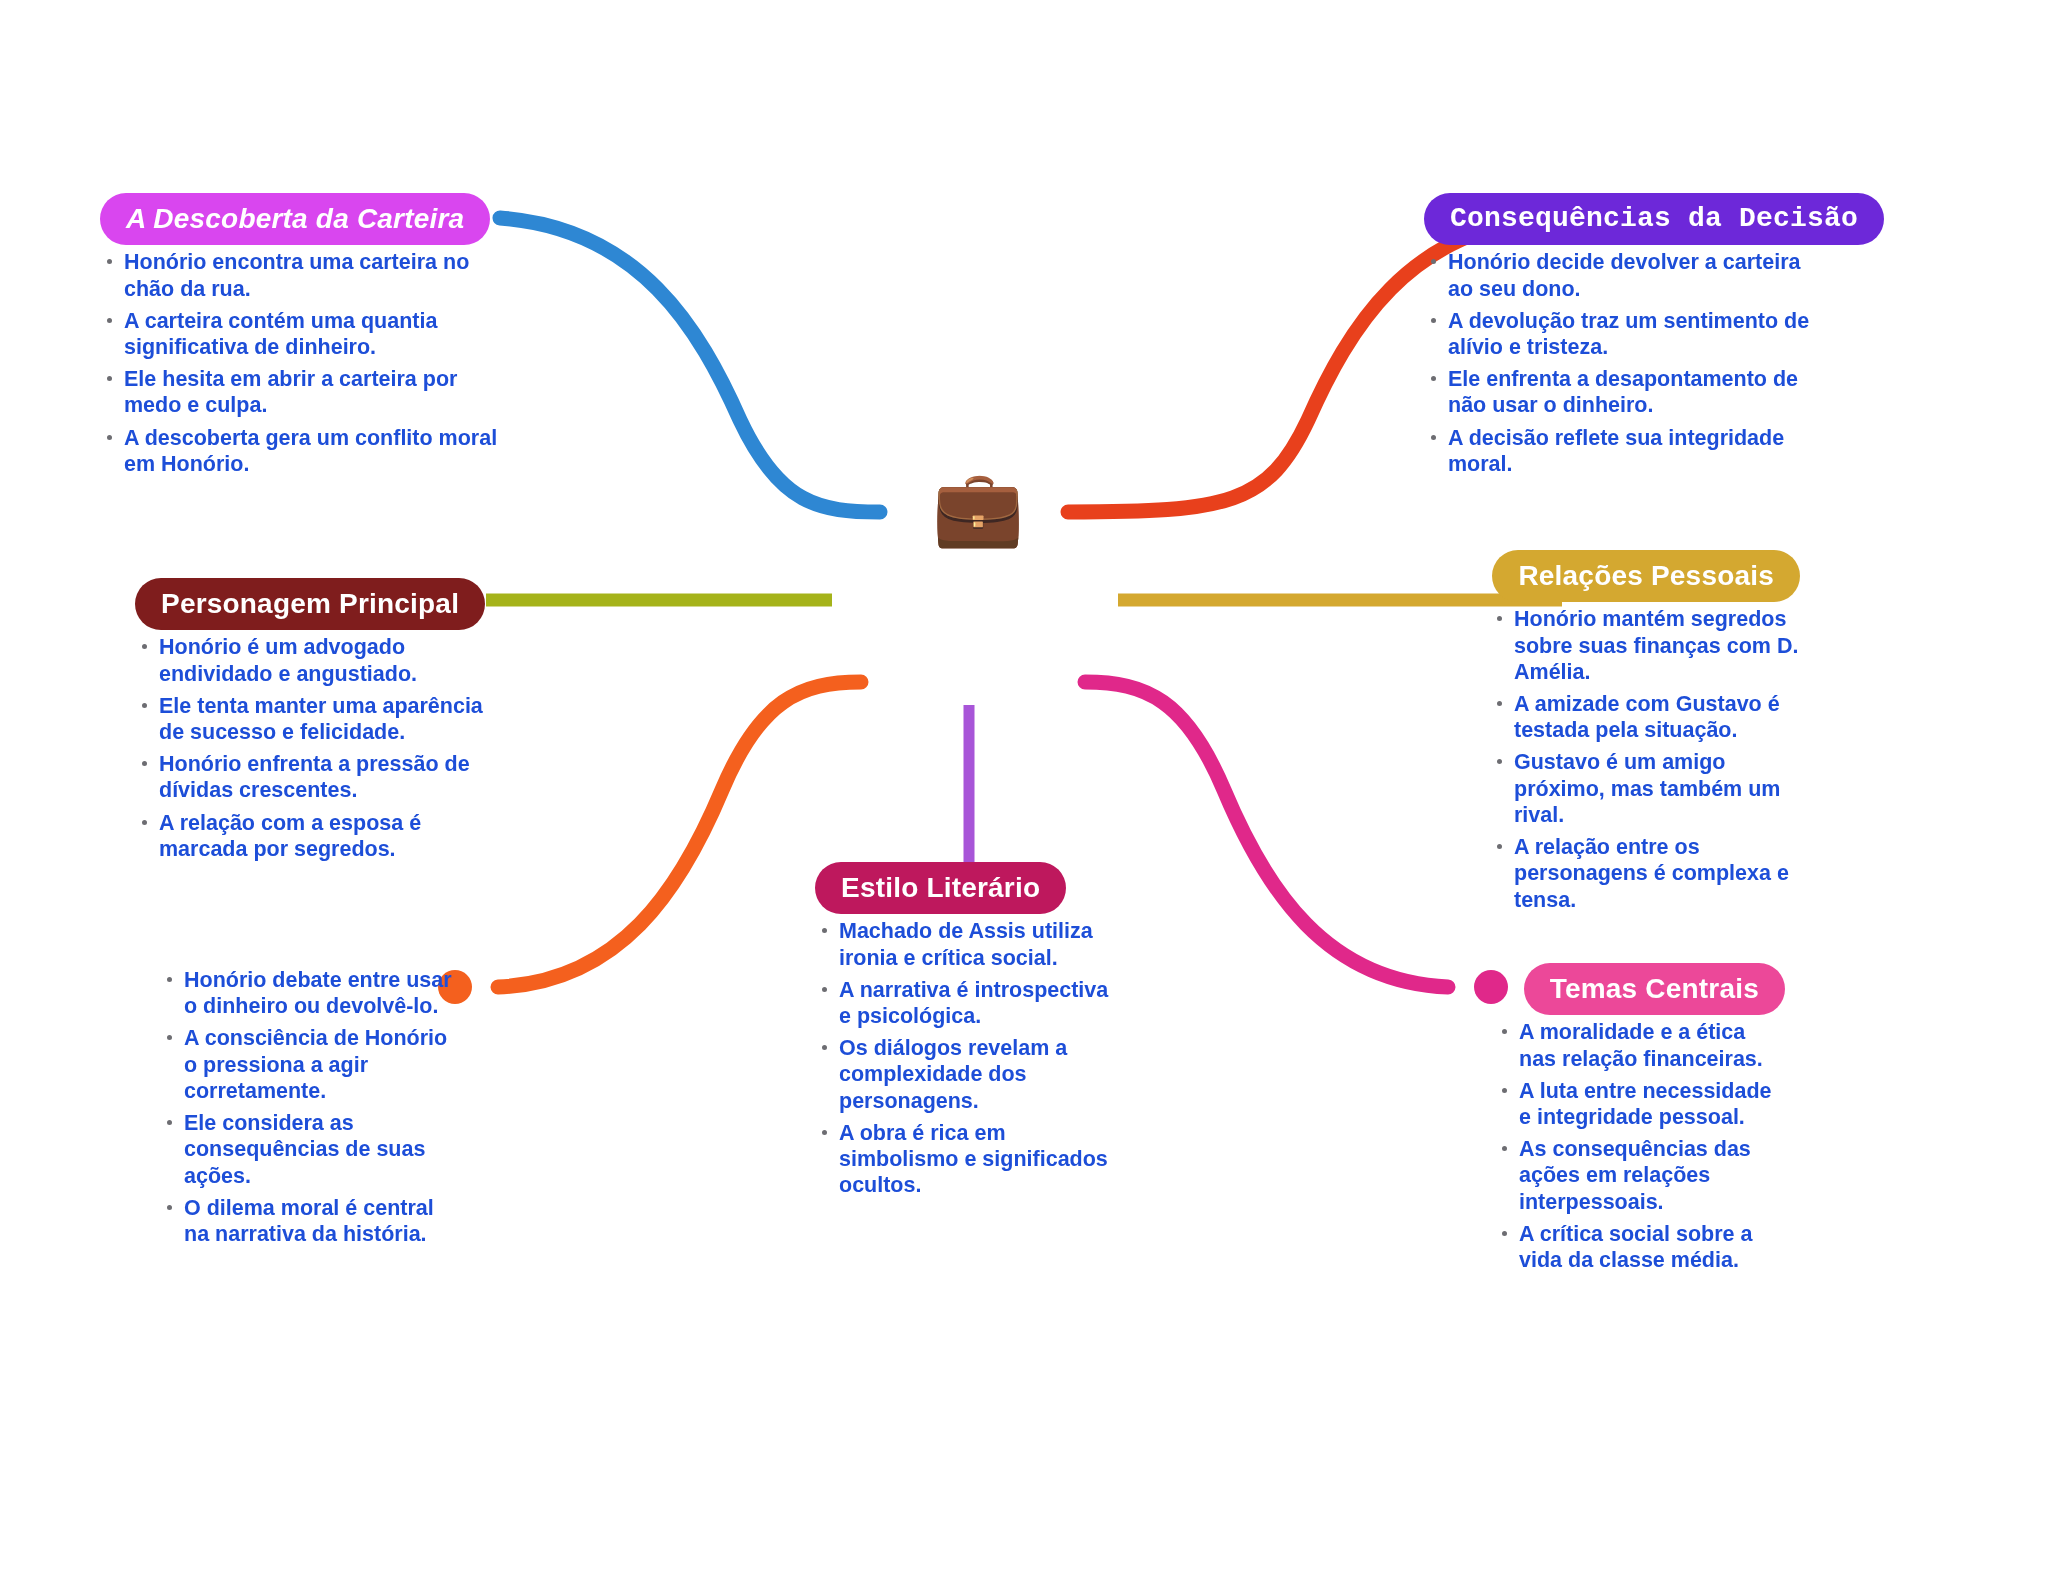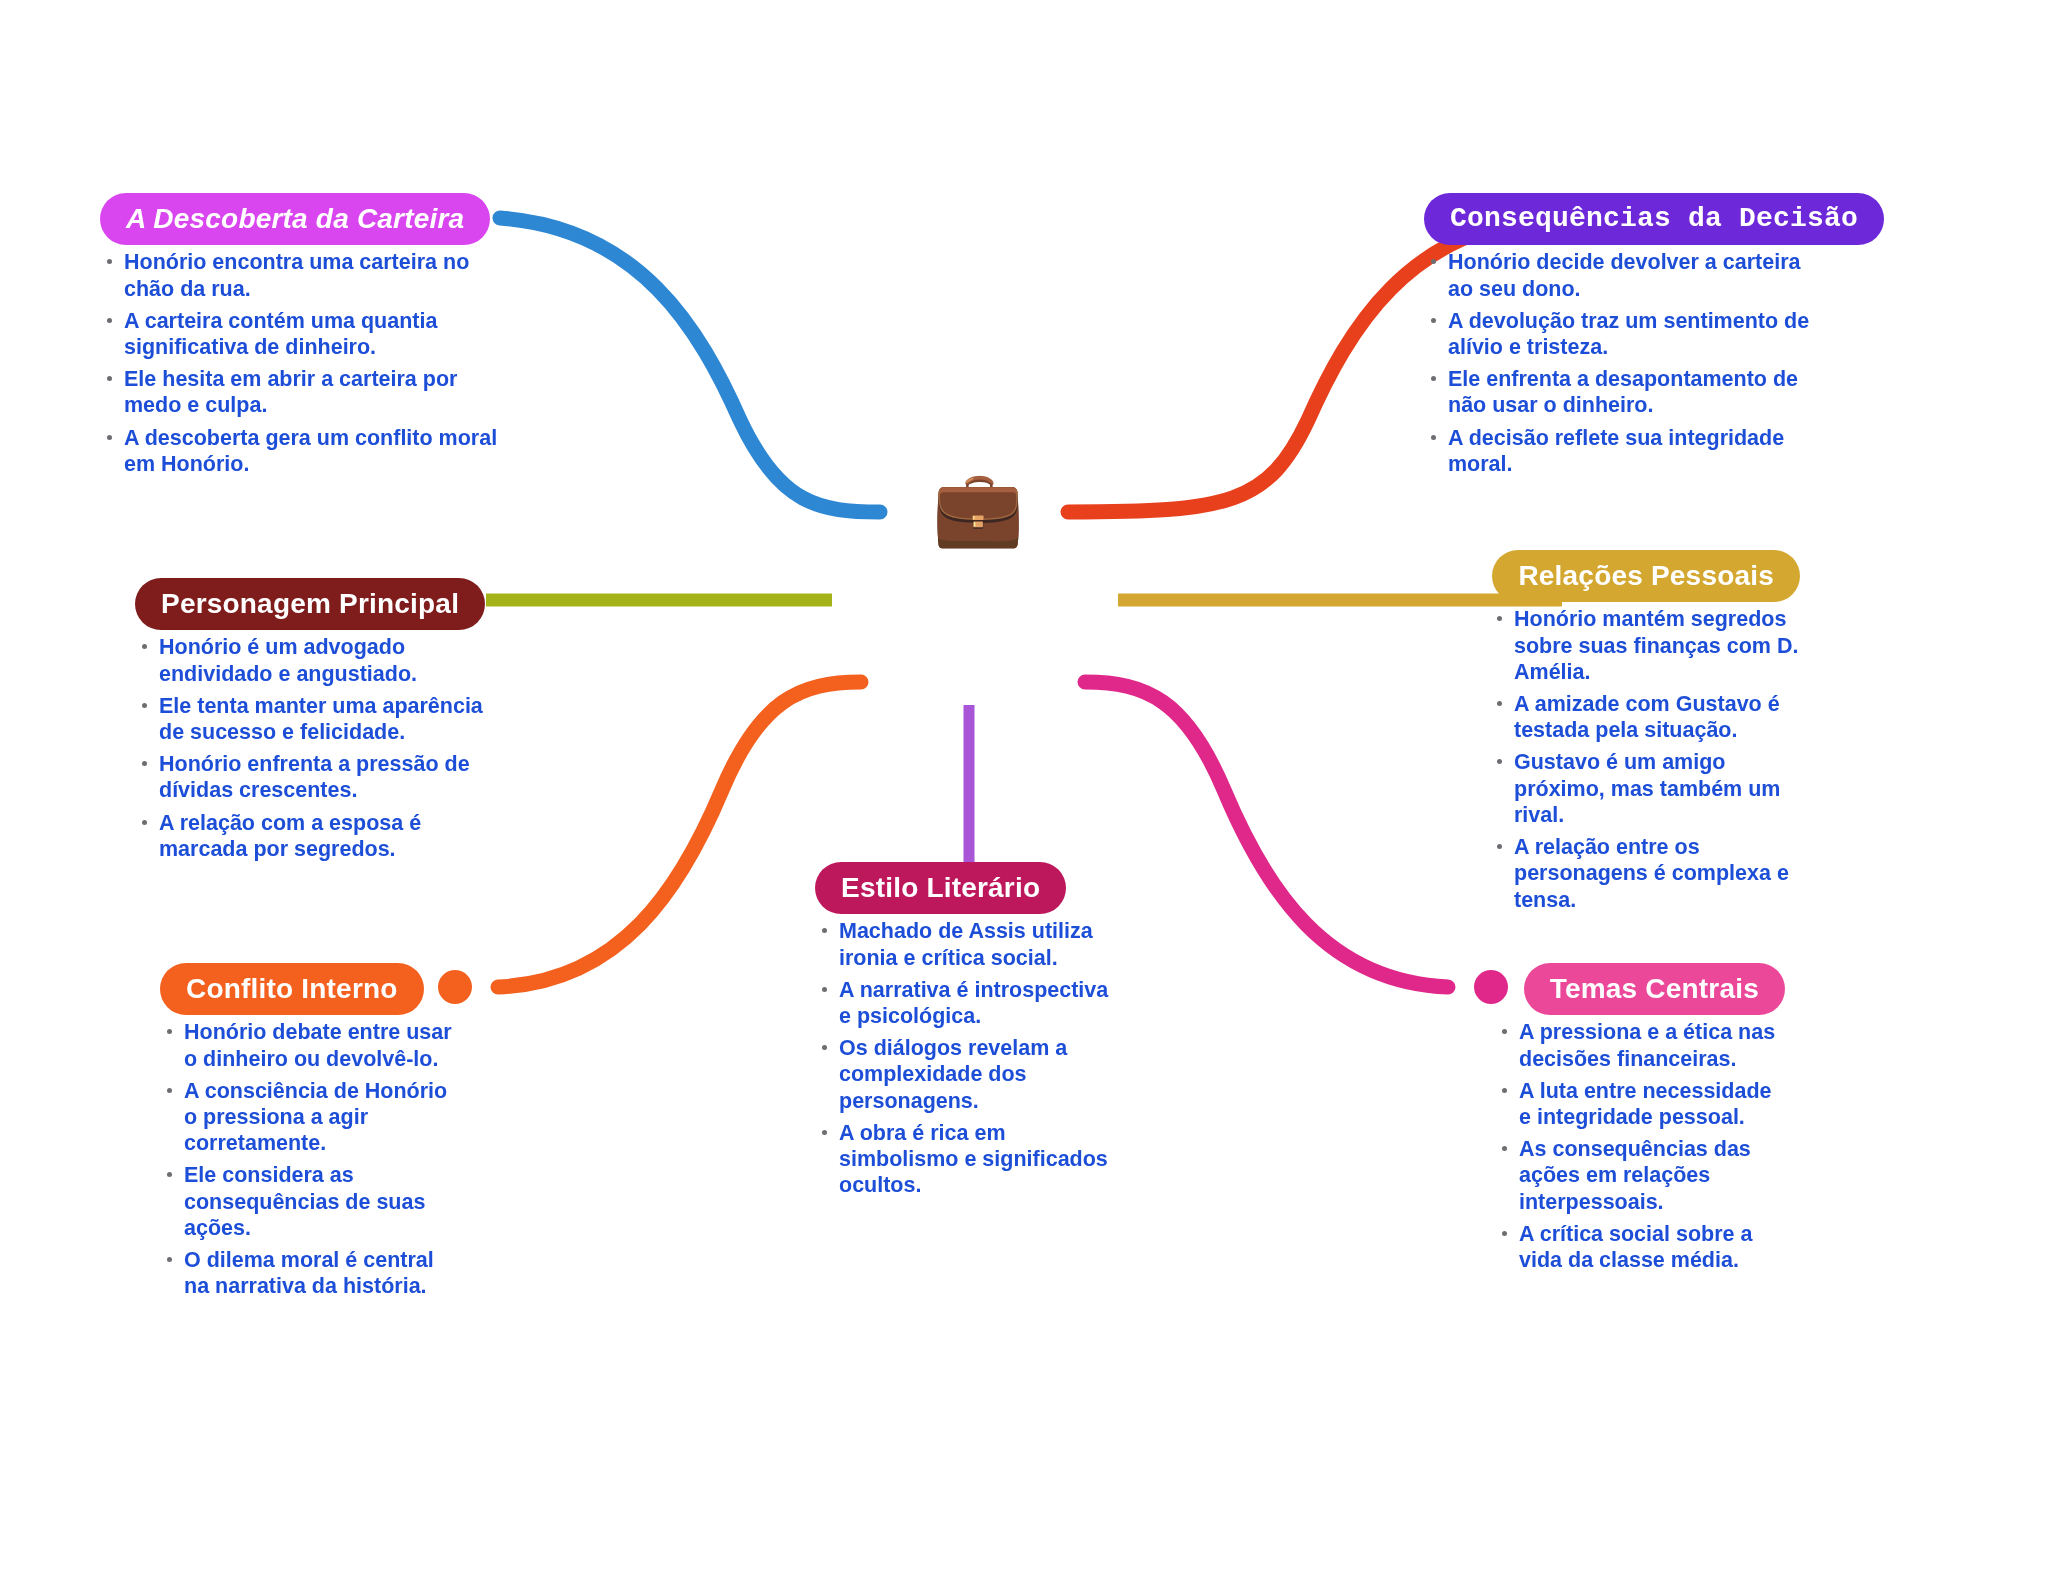--- a/index.html
+++ b/index.html
@@ -159,21 +159,20 @@
     <div class="branch-title" style="background-color: rgb(212, 168, 48);">Relações Pessoais</div>
     <ul class="branch-list">
       <li>Honório mantém segredos sobre suas finanças com D. Amélia.</li>
       <li>A amizade com Gustavo é testada pela situação.</li>
       <li>Gustavo é um amigo próximo, mas também um rival.</li>
       <li>A relação entre os personagens é complexa e tensa.</li>
     </ul>
   </div>
 
   <div class="branch" id="branch-conflito">
-    <div class="branch-title" style="background-color: rgb(244, 96, 30);">Conflito Interno</div>
     <ul class="branch-list">
       <li>Honório debate entre usar o dinheiro ou devolvê-lo.</li>
       <li>A consciência de Honório o pressiona a agir corretamente.</li>
       <li>Ele considera as consequências de suas ações.</li>
       <li>O dilema moral é central na narrativa da história.</li>
     </ul>
   </div>
 
   <div class="branch" id="branch-estilo">
     <div class="branch-title" style="background-color: #be185d;">Estilo Literário</div>
@@ -181,20 +180,20 @@
       <li>Machado de Assis utiliza ironia e crítica social.</li>
       <li>A narrativa é introspectiva e psicológica.</li>
       <li>Os diálogos revelam a complexidade dos personagens.</li>
       <li>A obra é rica em simbolismo e significados ocultos.</li>
     </ul>
   </div>
 
   <div class="branch align-right" id="branch-temas">
     <div class="branch-title" style="background-color: #ec4899;">Temas Centrais</div>
     <ul class="branch-list">
-      <li>A pressiona e a ética nas decisões financeiras.</li>
+      <li>A moralidade e a ética nas relação financeiras.</li>
       <li>A luta entre necessidade e integridade pessoal.</li>
       <li>As consequências das ações em relações interpessoais.</li>
       <li>A crítica social sobre a vida da classe média.</li>
     </ul>
   </div>
 
 </div>
 
 </body></html>

